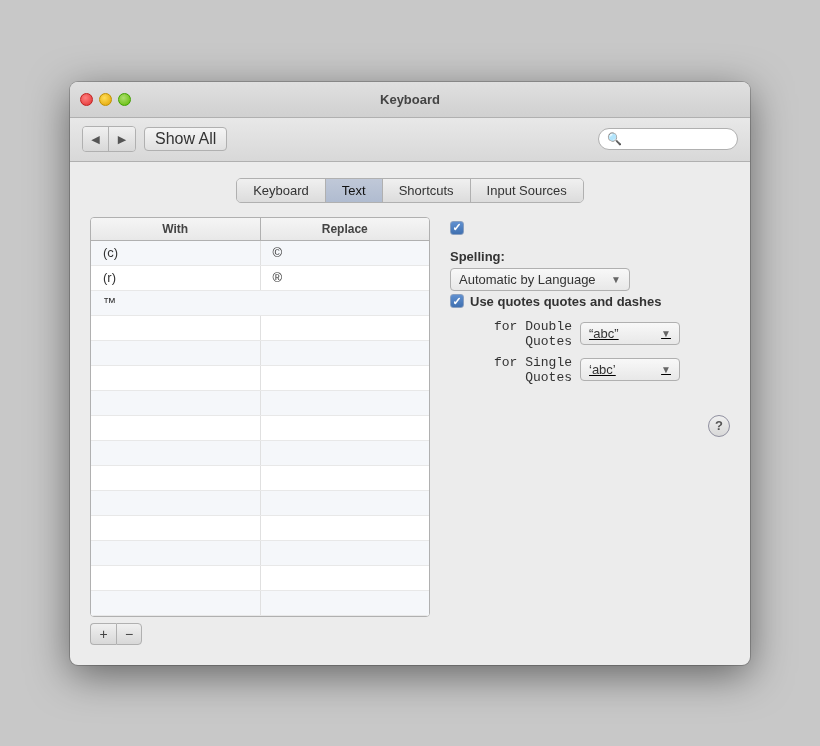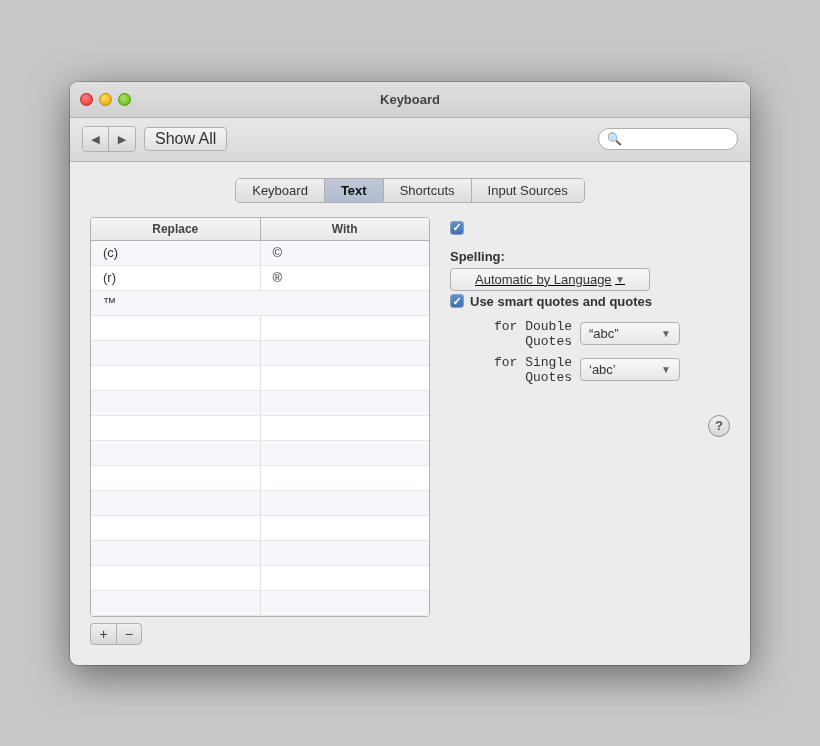--- a/index.html
+++ b/index.html
@@ -135,21 +135,21 @@
       color: #333;
       cursor: pointer;
       border-right: 1px solid #b0b0b0;
       background: linear-gradient(to bottom, #f0f0f0, #dcdcdc);
       white-space: nowrap;
     }
     .tab:last-child { border-right: none; }
     .tab.active {
       background: linear-gradient(to bottom, #c0c8d8, #b0bcd0);
       color: #111;
-      font-weight: 700;
+      font-weight: 400;
     }
     .main-content {
       display: flex;
       gap: 20px;
       align-items: flex-start;
     }
     .table-section {
       flex: 0 0 340px;
     }
     .table-container {
@@ -243,25 +243,24 @@
     .checkbox-check { color: #fff; font-size: 11px; font-weight: bold; }
     .checkbox-label { font-size: 13px; color: #333; }
     .spelling-section { margin-bottom: 3px; }
     .spelling-label { font-size: 13px; color: #333; margin-bottom: 4px; font-weight: 600; }
     .dropdown {
       display: flex;
       align-items: center;
       background: linear-gradient(to bottom, #f8f8f8, #e8e8e8);
       border: 1px solid #b0b0b0;
       border-radius: 4px;
-      padding: 3px 24px;
-      width: 200px;
+      padding: 3px 8px;
+      width: 180px;
       justify-content: space-between;
       cursor: pointer;
-      text-decoration: underline;
     }
     .dropdown-text { font-size: 13px; color: #333; }
     .dropdown-arrow { font-size: 10px; color: #666; }
     .smart-quotes-section { }
     .smart-quotes-row {
       display: flex;
       align-items: center;
       gap: 6px;
       margin-bottom: 10px;
     }
@@ -282,20 +281,21 @@
     .quote-dropdown {
       display: flex;
       align-items: center;
       background: linear-gradient(to bottom, #f8f8f8, #e8e8e8);
       border: 1px solid #b0b0b0;
       border-radius: 4px;
       padding: 3px 8px;
       width: 100px;
       justify-content: space-between;
       cursor: pointer;
+      text-decoration: underline;
     }
     .quote-dropdown-text { font-size: 13px; color: #333; }
     .help-section {
       display: flex;
       justify-content: flex-end;
       margin-top: 30px;
     }
     .help-btn {
       width: 22px;
       height: 22px;
@@ -346,22 +346,22 @@
         <div class="tab">Shortcuts</div>
         <div class="tab">Input Sources</div>
       </div>
     </div>
 
     <div class="main-content">
 
       <div class="table-section">
         <div class="table-container">
           <div class="table-header">
+            <div class="th">With</div>
             <div class="th">Replace</div>
-            <div class="th">With</div>
           </div>
           <div class="table-body">
             <div class="table-row">
               <div class="td">(c)</div>
               <div class="td">©</div>
             </div>
             <div class="table-row">
               <div class="td">(r)</div>
               <div class="td">®</div>
             </div>
@@ -439,21 +439,21 @@
             <span class="dropdown-text">Automatic by Language</span>
             <span class="dropdown-arrow">▼</span>
           </div>
         </div>
 
         <div class="smart-quotes-section">
           <div class="smart-quotes-row">
             <div class="checkbox">
               <span class="checkbox-check">✓</span>
             </div>
-            <span class="smart-quotes-label">Use smart quotes and quotes</span>
+            <span class="smart-quotes-label">Use quotes quotes and dashes</span>
           </div>
 
           <div class="quote-row">
             <span class="quote-label">for Double Quotes</span>
             <div class="quote-dropdown">
               <span class="quote-dropdown-text">“abc”</span>
               <span class="dropdown-arrow">▼</span>
             </div>
           </div>
 

